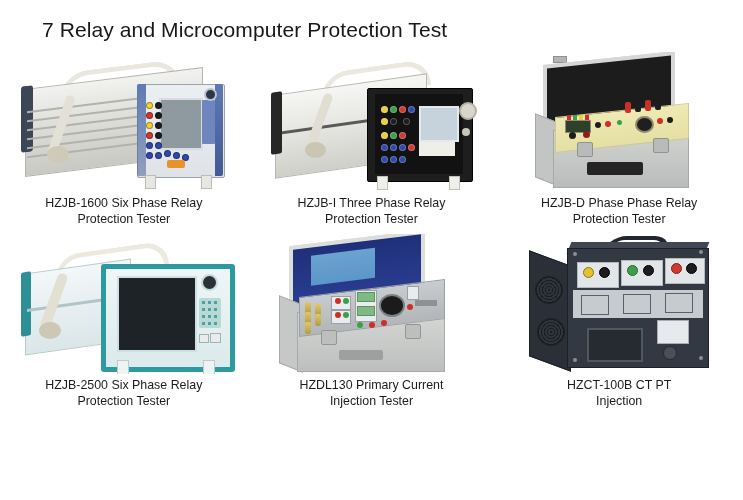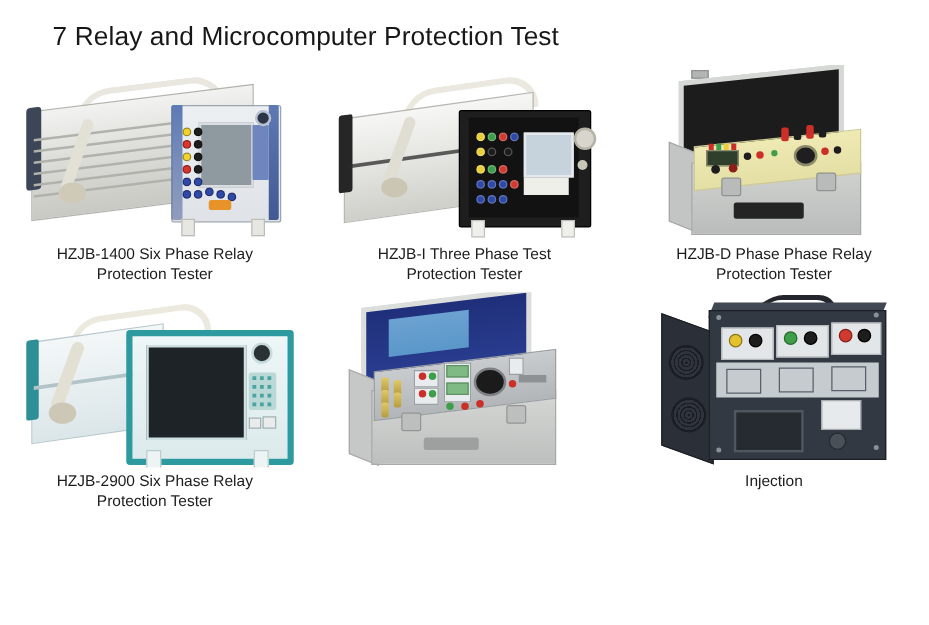--- a/index.html
+++ b/index.html
@@ -233,21 +233,21 @@
             <div class="rnd term" style="left:154px;top:88px;background:#2f49a8"></div>
             <div class="rnd term" style="left:163px;top:90px;background:#2f49a8"></div>
           </div>
           <div class="sq" style="left:148px;top:96px;width:18px;height:8px;background:#e8922a;border-radius:2px;"></div>
 
           <div class="sq foot" style="left:126px;"></div>
           <div class="sq foot" style="left:182px;"></div>
         </div>
       </div>
       <div class="caption">
-        <div>HZJB-1400 Six Phase Relay</div>
+        <div>HZJB-1600 Six Phase Relay</div>
         <div>Protection Tester</div>
       </div>
     </div>
 
     <div class="cell">
       <div class="thumb">
         <div class="dev d2">
           <div class="sq handle"></div>
           <div class="sq body"></div>
           <div class="sq cap"></div>
@@ -284,21 +284,21 @@
             <div class="rnd term" style="left:110px;top:90px;background:#2f49a8"></div>
             <div class="rnd term" style="left:119px;top:90px;background:#2f49a8"></div>
             <div class="rnd term" style="left:128px;top:90px;background:#2f49a8"></div>
           </div>
 
           <div class="sq foot" style="left:106px;"></div>
           <div class="sq foot" style="left:178px;"></div>
         </div>
       </div>
       <div class="caption">
-        <div>HZJB-I Three Phase Test</div>
+        <div>HZJB-I Three Phase Relay</div>
         <div>Protection Tester</div>
       </div>
     </div>
 
     <div class="cell">
       <div class="thumb">
         <div class="dev d3">
           <div class="sq hinge" style="left:24px;top:-2px;"></div>
           <div class="sq hinge" style="left:104px;top:-2px;"></div>
           <div class="sq lid">
@@ -369,21 +369,21 @@
               <div class="key" style="left:9px;top:24px"></div>
             <div class="key" style="left:15px;top:24px"></div>
           </div>
           <div class="sq port" style="left:178px;top:86px;width:8px;height:7px;"></div>
           <div class="sq port" style="left:189px;top:85px;width:9px;height:8px;"></div>
           <div class="sq foot" style="left:96px;"></div>
           <div class="sq foot" style="left:182px;"></div>
         </div>
       </div>
       <div class="caption">
-        <div>HZJB-2900 Six Phase Relay</div>
+        <div>HZJB-2500 Six Phase Relay</div>
         <div>Protection Tester</div>
       </div>
     </div>
 
     <div class="cell">
       <div class="thumb">
         <div class="dev d5">
           <div class="sq lid">
             <div class="sq lidin"></div>
             <div class="sq cloth"></div>
@@ -417,20 +417,24 @@
             <div class="rnd btn" style="left:106px;top:82px;background:#cc2e28"></div>
             <div class="rnd btn" style="left:132px;top:66px;background:#cc2e28"></div>
           </div>
           <div class="sq" style="left:140px;top:62px;width:22px;height:6px;background:#8d9194;"></div>
 
           <div class="sq latch" style="left:46px;top:92px;"></div>
           <div class="sq latch" style="left:130px;top:86px;"></div>
           <div class="sq" style="left:64px;top:112px;width:44px;height:10px;background:#9da09e;border-radius:2px;"></div>
         </div>
       </div>
+      <div class="caption">
+        <div>HZDL130 Primary Current</div>
+        <div>Injection Tester</div>
+      </div>
     </div>
 
     <div class="cell">
       <div class="thumb">
         <div class="dev d6">
           <div class="sq handle"></div>
           <div class="sq top"></div>
           <div class="sq side"></div>
           <div class="rnd fan" style="left:6px;top:34px;width:26px;height:26px;"></div>
           <div class="rnd fan" style="left:8px;top:76px;width:26px;height:26px;"></div>
@@ -458,18 +462,19 @@
           <div class="sq meter"></div>
           <div class="rnd dial"></div>
 
           <div class="rnd screw" style="left:44px;top:10px;"></div>
           <div class="rnd screw" style="left:170px;top:8px;"></div>
           <div class="rnd screw" style="left:44px;top:116px;"></div>
           <div class="rnd screw" style="left:170px;top:114px;"></div>
         </div>
       </div>
       <div class="caption">
+        <div>HZCT-100B CT PT</div>
         <div>Injection</div>
       </div>
     </div>
 
   </div>
 </div>
 
 </body></html>

